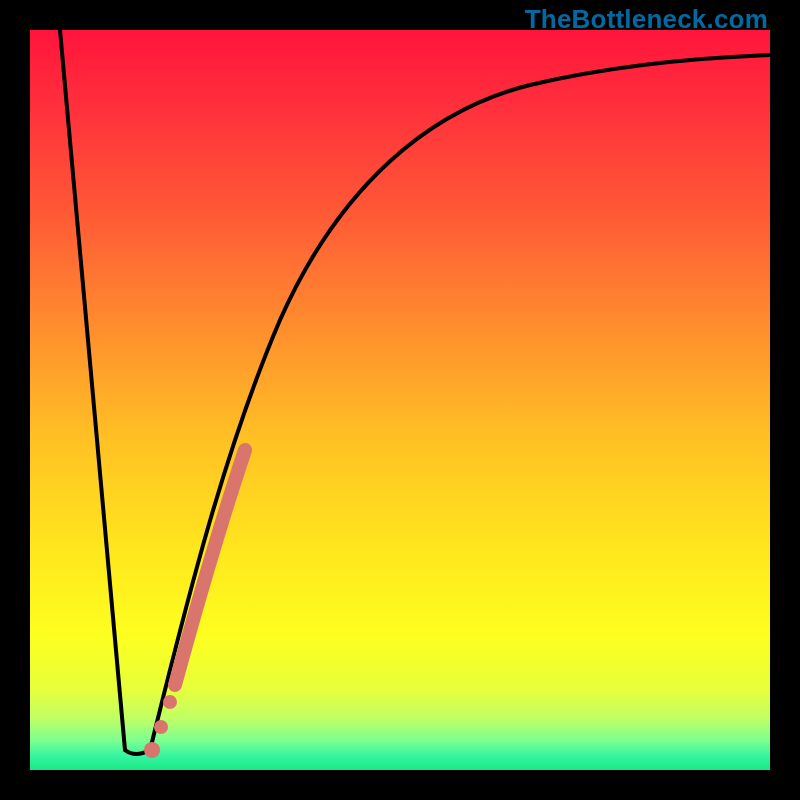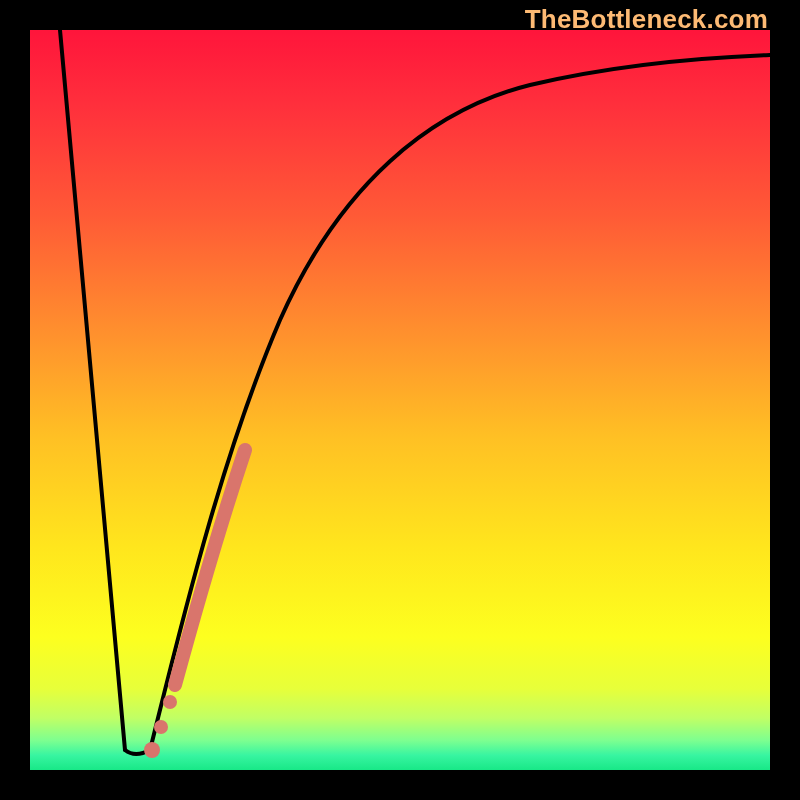--- a/index.html
+++ b/index.html
@@ -33,21 +33,21 @@
     width: 100%;
     height: 100%;
   }
   .watermark {
     position: absolute;
     top: 4px;
     right: 32px;
     font-family: Arial, Helvetica, sans-serif;
     font-size: 26px;
     font-weight: 600;
-    color: #fdba74;
+    color: #0369a1;
     letter-spacing: 0.2px;
   }
   svg.curve {
     position: absolute;
     left: 0;
     top: 0;
     width: 100%;
     height: 100%;
   }
 </style>

